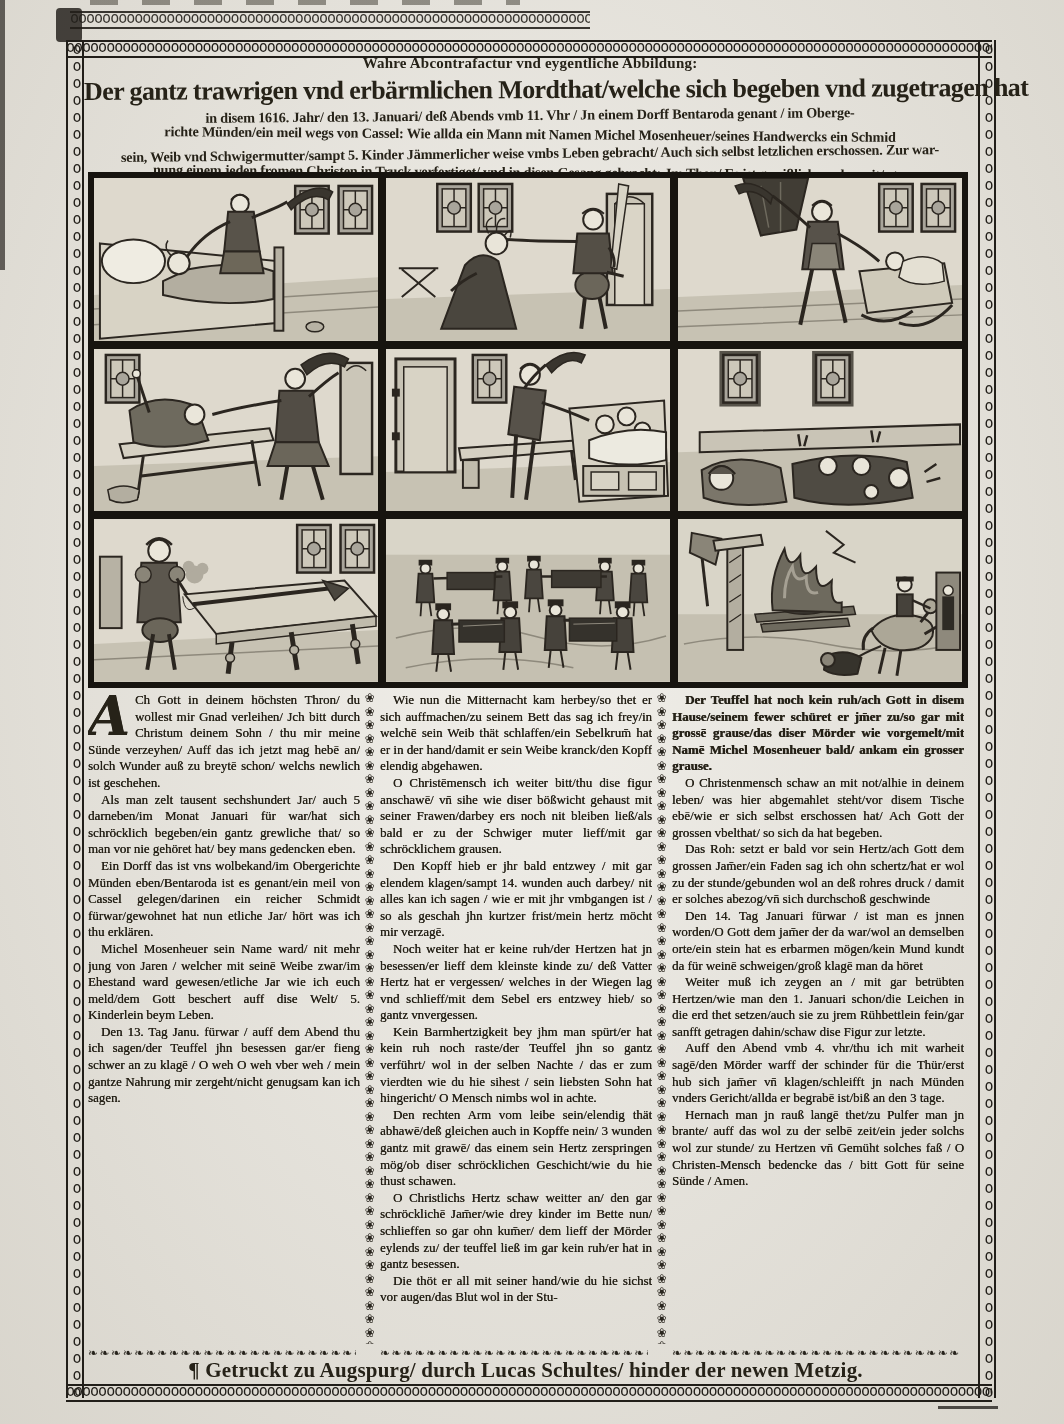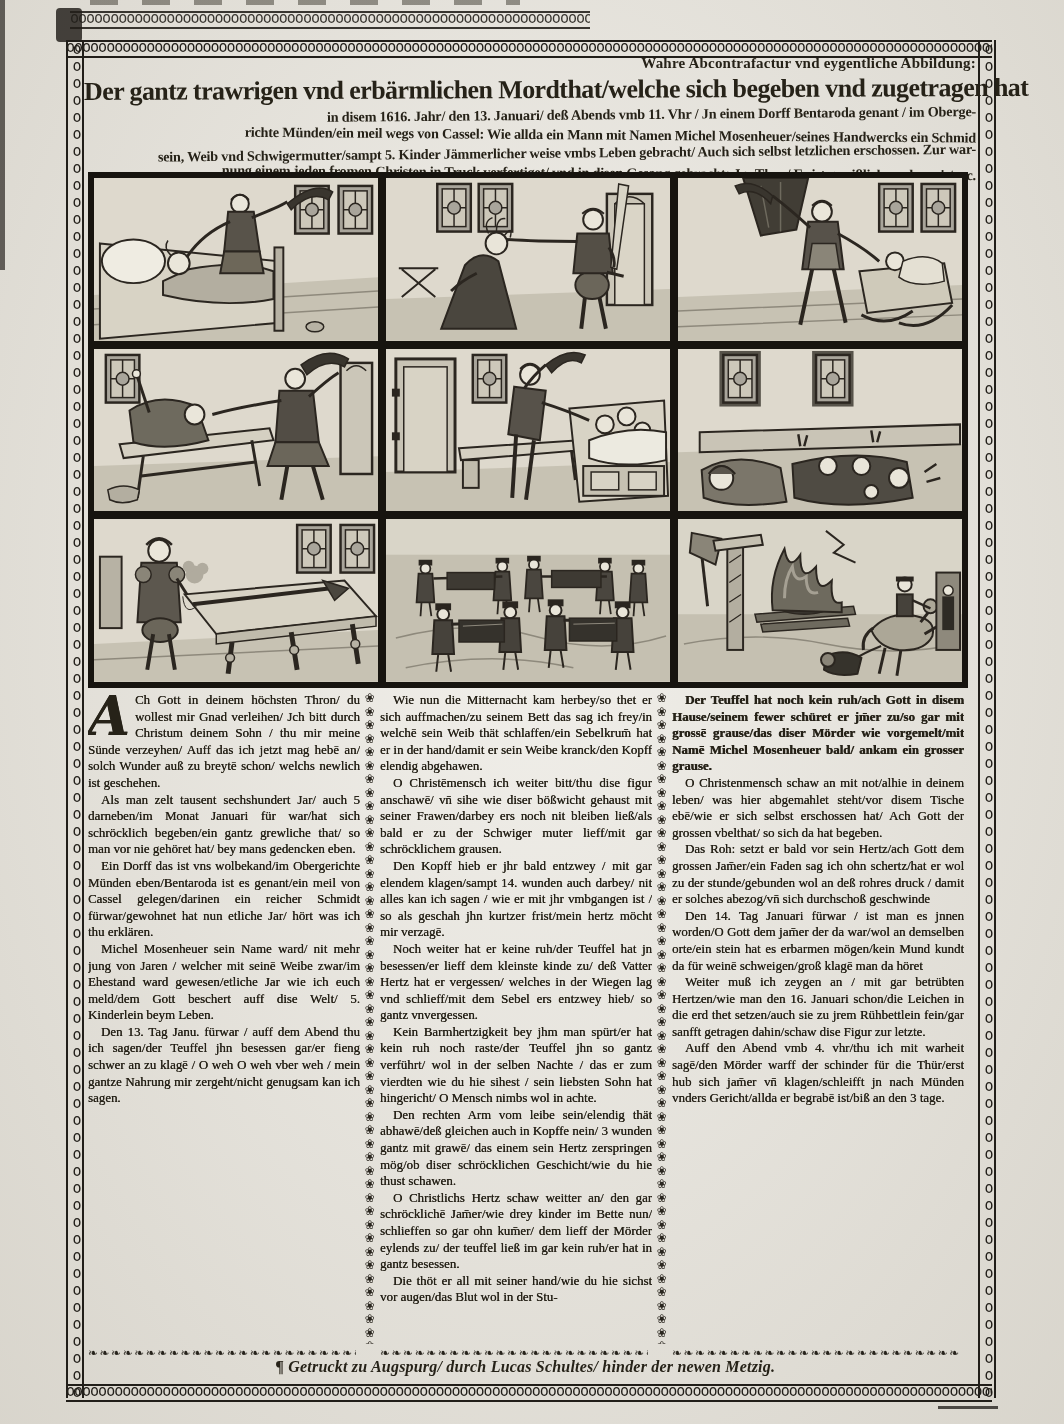--- a/index.html
+++ b/index.html
@@ -18,21 +18,21 @@
          font-family:"DejaVu Sans Mono",monospace;font-size:15px;letter-spacing:-1px;}
   .chain-h{height:14px;line-height:11px;border-top:2px solid #211e19;border-bottom:2px solid #211e19;white-space:nowrap;}
   .chain-v{width:14px;border-left:2px solid #211e19;border-right:2px solid #211e19;
            writing-mode:vertical-rl;text-orientation:upright;line-height:11px;white-space:nowrap;}
   .chain-top{left:66px;top:40px;width:926px;}
   .chain-bottom{left:66px;top:1384px;width:926px;}
   .chain-left{left:66px;top:40px;height:1358px;}
   .chain-right{left:978px;top:40px;height:1358px;}
   .chain-frag{left:70px;top:11px;width:520px;opacity:.88;}
   
-  .header{position:absolute;left:84px;top:55px;width:892px;text-align:right;}
+  .header{position:absolute;left:84px;top:55px;width:892px;text-align:center;}
   .kicker{font-size:15px;font-weight:700;letter-spacing:.2px;}
   .headline{font-size:26px;font-weight:700;letter-spacing:-.6px;margin-top:3px;
             transform:rotate(-.25deg);white-space:nowrap;}
   .subline{font-size:14.2px;font-weight:700;letter-spacing:-.2px;margin-top:2px;white-space:nowrap;}
   .s0{transform:rotate(-.5deg);} .s1{transform:rotate(.45deg);}
   .s2{transform:rotate(-.55deg);} .s3{transform:rotate(.4deg);}
   
   .grid{position:absolute;left:88px;top:172px;width:876px;height:512px;
         display:grid;grid-template-columns:1fr 1fr 1fr;grid-template-rows:1fr 1fr 1fr;
         background:#17140f;gap:0;border:2px solid #17140f;}
@@ -49,21 +49,21 @@
   .dropcap{float:left;font-family:"DejaVu Serif",serif;font-weight:700;font-style:italic;
            font-size:54px;line-height:44px;padding:2px 5px 0 0;}
   .orn-v{width:20px;height:652px;overflow:hidden;text-align:center;
          font-family:"DejaVu Sans",sans-serif;font-size:12px;line-height:13.5px;
          word-break:break-all;color:#2a261f;}
   .orn-row{position:absolute;top:1346px;height:15px;overflow:hidden;white-space:nowrap;
            font-family:"DejaVu Sans",sans-serif;font-size:12px;letter-spacing:1.5px;color:#26221b;}
   .orn-row-1{left:88px;width:268px;} .orn-row-2{left:380px;width:268px;} .orn-row-3{left:672px;width:288px;}
   
   .imprint{position:absolute;left:0;right:13px;top:1358px;text-align:center;
-           font-size:16px;font-weight:700;letter-spacing:.2px;font-style:italic;}
+           font-size:21px;font-weight:700;letter-spacing:.2px;}
 </style>
 </head>
 <body>
 
 <svg width="0" height="0" style="position:absolute" aria-hidden="true">
   <defs>
     <g id="g-win">
       <rect width="34" height="48" fill="#a9a59b" stroke="#2b2620" stroke-width="2.5"></rect>
       <rect x="5" y="5" width="24" height="38" fill="#cdc8ba" stroke="#2b2620" stroke-width="1.5"></rect>
       <line x1="17" y1="5" x2="17" y2="43" stroke="#2b2620" stroke-width="1.5"></line>
@@ -390,34 +390,35 @@
         <p>Als man zelt tausent sechshundert Jar/ auch 5 darneben/im Monat Januari für war/hat sich schröcklich begeben/ein gantz grewliche that/ so man vor nie gehöret hat/ bey mans gedencken eben.</p>
         <p>Ein Dorff das ist vns wolbekand/im Obergerichte Münden eben/Bentaroda ist es genant/ein meil von Cassel gelegen/darinen ein reicher Schmidt fürwar/gewohnet hat nun etliche Jar/ hört was ich thu erklären.</p>
         <p>Michel Mosenheuer sein Name ward/ nit mehr jung von Jaren / welcher mit seinē Weibe zwar/im Ehestand ward gewesen/etliche Jar wie ich euch meld/dem Gott beschert auff dise Welt/ 5. Kinderlein beym Leben.</p>
         <p>Den 13. Tag Janu. fürwar / auff dem Abend thu ich sagen/der Teuffel jhn besessen gar/er fieng schwer an zu klagē / O weh O weh vber weh / mein gantze Nahrung mir zergeht/nicht genugsam kan ich sagen.</p>
       </div>
     <div class="orn-v">❀❀❀❀❀❀❀❀❀❀❀❀❀❀❀❀❀❀❀❀❀❀❀❀❀❀❀❀❀❀❀❀❀❀❀❀❀❀❀❀❀❀❀❀❀❀❀❀❀❀❀❀❀❀❀❀❀❀❀❀</div>
     <div class="col">
         <p>Wie nun die Mitternacht kam herbey/so thet er sich auffmachen/zu seinem Bett das sag ich frey/in welchē sein Weib thät schlaffen/ein Sebelkrum̄ hat er in der hand/damit er sein Weibe kranck/den Kopff elendig abgehawen.</p>
         <p>O Christēmensch ich weiter bitt/thu dise figur anschawē/ vn̄ sihe wie diser bößwicht gehaust mit seiner Frawen/darbey ers noch nit bleiben ließ/als bald er zu der Schwiger muter lieff/mit gar schröcklichem grausen.</p>
         <p>Den Kopff hieb er jhr bald entzwey / mit gar elendem klagen/sampt 14. wunden auch darbey/ nit alles kan ich sagen / wie er mit jhr vmbgangen ist / so als geschah jhn kurtzer frist/mein hertz möcht mir verzagē.</p>
-        <p>Noch weiter hat er keine ruh/der Teuffel hat jn besessen/er lieff dem kleinste kinde zu/ deß Vatter Hertz hat er vergessen/ welches in der Wiegen lag vnd schlieff/mit dem Sebel ers entzwey hieb/ so gantz vnvergessen.</p>
+        <p>Noch weiter hat er keine ruh/der Hertzen hat jn besessen/er lieff dem kleinste kinde zu/ deß Vatter Hertz hat er vergessen/ welches in der Wiegen lag vnd schlieff/mit dem Sebel ers entzwey hieb/ so gantz vnvergessen.</p>
         <p>Kein Barmhertzigkeit bey jhm man spürt/er hat kein ruh noch raste/der Teuffel jhn so gantz verführt/ wol in der selben Nachte / das er zum vierdten wie du hie sihest / sein liebsten Sohn hat hingericht/ O Mensch nimbs wol in achte.</p>
         <p>Den rechten Arm vom leibe sein/elendig thät abhawē/deß gleichen auch in Kopffe nein/ 3 wunden gantz mit grawē/ das einem sein Hertz zerspringen mög/ob diser schröcklichen Geschicht/wie du hie thust schawen.</p>
         <p>O Christlichs Hertz schaw weitter an/ den gar schröcklichē Jam̄er/wie drey kinder im Bette nun/ schlieffen so gar ohn kum̄er/ dem lieff der Mörder eylends zu/ der teuffel ließ im gar kein ruh/er hat in gantz besessen.</p>
         <p>Die thöt er all mit seiner hand/wie du hie sichst vor augen/das Blut wol in der Stu-</p>
       </div>
     <div class="orn-v">❀❀❀❀❀❀❀❀❀❀❀❀❀❀❀❀❀❀❀❀❀❀❀❀❀❀❀❀❀❀❀❀❀❀❀❀❀❀❀❀❀❀❀❀❀❀❀❀❀❀❀❀❀❀❀❀❀❀❀❀</div>
     <div class="col col-3">
         <p class="bold">Der Teuffel hat noch kein ruh/ach Gott in disem Hause/seinem fewer schüret er jm̄er zu/so gar mit grossē grause/das diser Mörder wie vorgemelt/mit Namē Michel Mosenheuer bald/ ankam ein grosser grause.</p>
         <p>O Christenmensch schaw an mit not/alhie in deinem leben/ was hier abgemahlet steht/vor disem Tische ebē/wie er sich selbst erschossen hat/ Ach Gott der grossen vbelthat/ so sich da hat begeben.</p>
         <p>Das Roh: setzt er bald vor sein Hertz/ach Gott dem grossen Jam̄er/ein Faden sag ich ohn schertz/hat er wol zu der stunde/gebunden wol an deß rohres druck / damit er solches abezog/vn̄ sich durchschoß geschwinde</p>
         <p>Den 14. Tag Januari fürwar / ist man es jnnen worden/O Gott dem jam̄er der da war/wol an demselben orte/ein stein hat es erbarmen mögen/kein Mund kundt da für weinē schweigen/groß klagē man da höret</p>
-        <p>Weiter muß ich zeygen an / mit gar betrübten Hertzen/wie man den 16. Januari schon/die Leichen in die erd thet setzen/auch sie zu jrem Rühbettlein fein/gar sanfft getragen dahin/schaw dise Figur zur letzte.</p>
+        <p>Weiter muß ich zeygen an / mit gar betrübten Hertzen/wie man den 1. Januari schon/die Leichen in die erd thet setzen/auch sie zu jrem Rühbettlein fein/gar sanfft getragen dahin/schaw dise Figur zur letzte.</p>
         <p>Auff den Abend vmb 4. vhr/thu ich mit warheit sagē/den Mörder warff der schinder für die Thür/erst hub sich jam̄er vn̄ klagen/schleifft jn nach Münden vnders Gericht/allda er begrabē ist/biß an den 3 tage.</p>
+        <p>Hernach man jn rauß langē thet/zu Pulfer man jn brante/ auff das wol zu der selbē zeit/ein jeder solchs wol zur stunde/ zu Hertzen vn̄ Gemüht solches faß / O Christen-Mensch bedencke das / bitt Gott für seine Sünde / Amen.</p>
       </div>
   </div>
 
   <div class="orn-row orn-row-1">❧❧❧❧❧❧❧❧❧❧❧❧❧❧❧❧❧❧❧❧❧❧❧❧❧❧❧❧❧❧❧❧❧❧❧❧❧❧❧❧</div>
   <div class="orn-row orn-row-2">❧❧❧❧❧❧❧❧❧❧❧❧❧❧❧❧❧❧❧❧❧❧❧❧❧❧❧❧❧❧❧❧❧❧❧❧❧❧❧❧</div>
   <div class="orn-row orn-row-3">❧❧❧❧❧❧❧❧❧❧❧❧❧❧❧❧❧❧❧❧❧❧❧❧❧❧❧❧❧❧❧❧❧❧❧❧❧❧❧❧</div>
 
   <div class="imprint">¶ Getruckt zu Augspurg/ durch Lucas Schultes/ hinder der newen Metzig.</div>
 
 </div>

